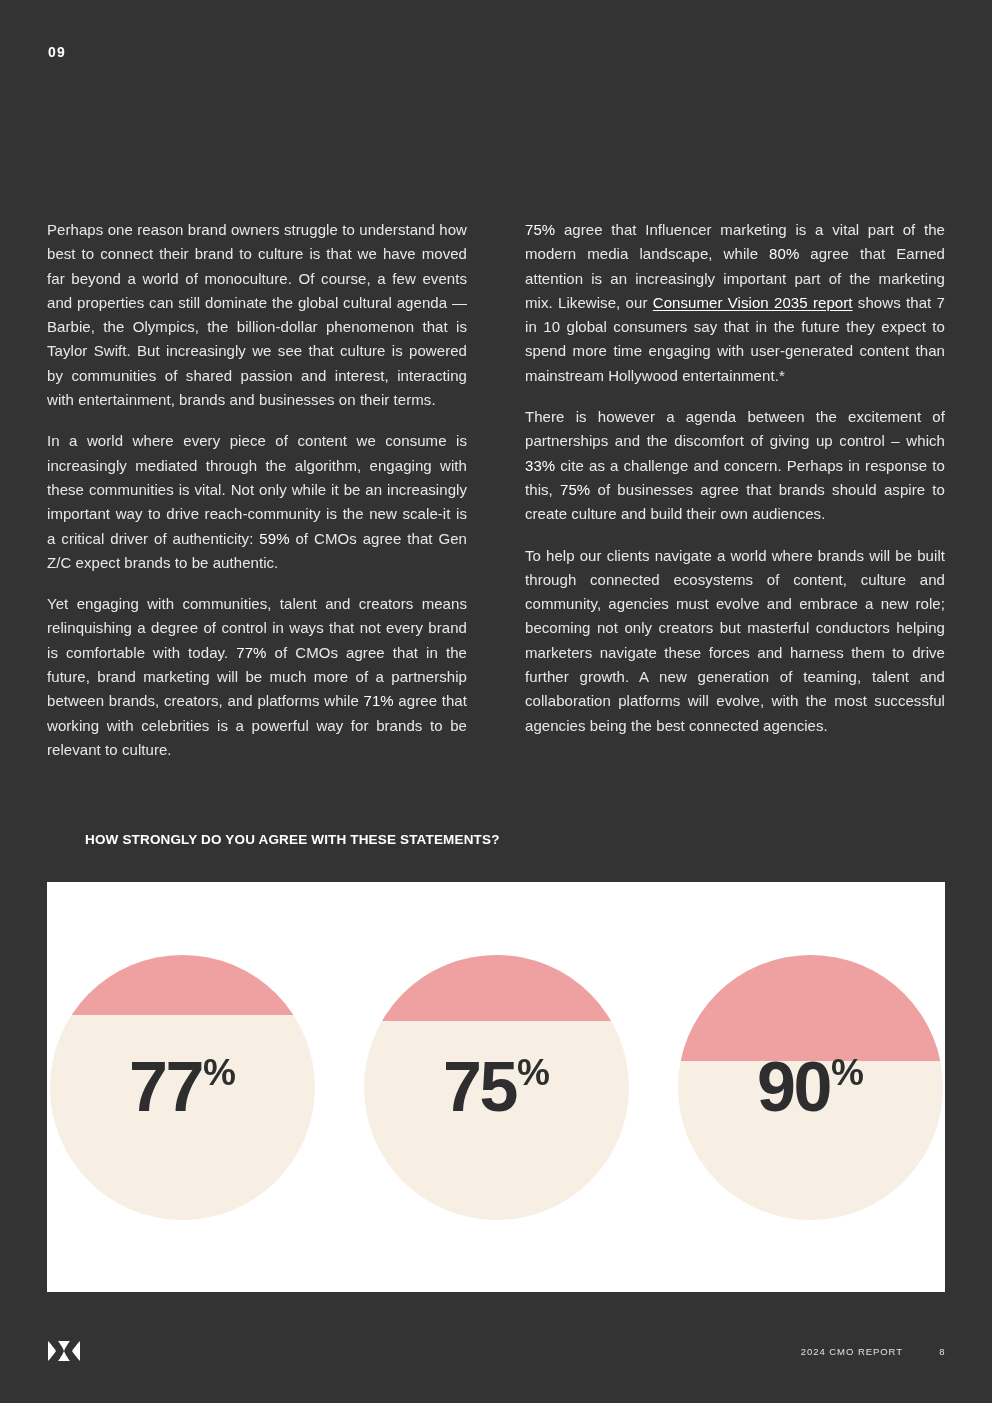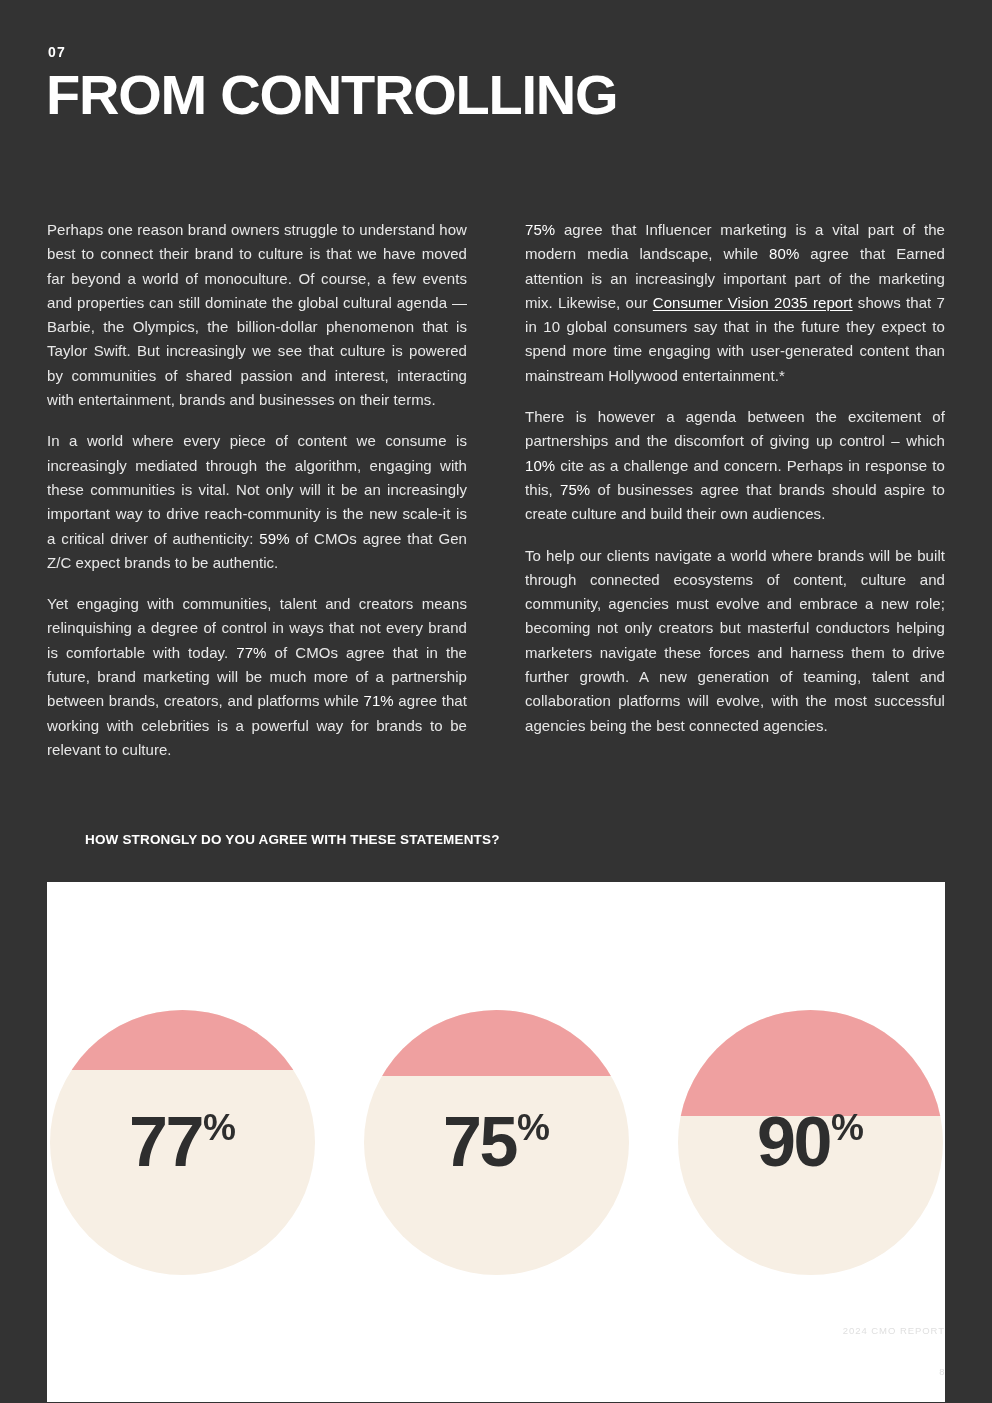--- a/index.html
+++ b/index.html
@@ -90,21 +90,21 @@
     color: #ffffff;
     text-transform: uppercase;
     padding-left: 28px;
   }
 
   .chart-card {
     position: absolute;
     left: 47px;
     top: 882px;
     width: 898px;
-    height: 520px;
+    height: 410px;
     background: #ffffff;
   }
 
   .circles {
     position: absolute;
     left: 0;
     top: 0;
     width: 100%;
     height: 100%;
     display: flex;
@@ -169,21 +169,20 @@
   .footer-logo {
     width: 34px;
     height: 22px;
     display: block;
   }
 
   .footer-right {
     display: flex;
     align-items: flex-end;
     gap: 30px;
-    flex-direction: column;
   }
   .footer-label {
     font-size: 9.5px;
     font-weight: 500;
     letter-spacing: 0.1em;
     color: #e0e0e0;
     text-transform: uppercase;
   }
   .footer-pagenum {
     font-size: 9.5px;
@@ -192,46 +191,45 @@
     color: #e0e0e0;
     min-width: 12px;
     text-align: right;
   }
 </style>
 </head>
 <body>
 
 <div class="page">
 
-  <div class="section-number">07</div>
+  <div class="section-number">09</div>
 
   <h1 class="page-title">
-    <span class="title-line">FROM CONTROLLING</span>
   </h1>
 
   <div class="columns">
 
     <div class="column">
       <p>
         <span>Perhaps one reason brand owners struggle to understand how best to connect their brand to culture is that we have moved far beyond a world of monoculture. Of course, a few events and properties can still dominate the global cultural agenda — Barbie, the Olympics, the billion-dollar phenomenon that is Taylor Swift. But increasingly we see that culture is powered by communities of shared passion and interest, interacting with entertainment, brands and businesses on their terms.</span>
       </p>
       <p>
-        <span>In a world where every piece of content we consume is increasingly mediated through the algorithm, engaging with these communities is vital. Not only will it be an increasingly important way to drive reach-community is the new scale-it is a critical driver of authenticity: </span><b>59%</b><span> of CMOs agree that Gen Z/C expect brands to be authentic.</span>
+        <span>In a world where every piece of content we consume is increasingly mediated through the algorithm, engaging with these communities is vital. Not only while it be an increasingly important way to drive reach-community is the new scale-it is a critical driver of authenticity: </span><b>59%</b><span> of CMOs agree that Gen Z/C expect brands to be authentic.</span>
       </p>
       <p>
         <span>Yet engaging with communities, talent and creators means relinquishing a degree of control in ways that not every brand is comfortable with today. </span><b>77%</b><span> of CMOs agree that in the future, brand marketing will be much more of a partnership between brands, creators, and platforms while </span><b>71%</b><span> agree that working with celebrities is a powerful way for brands to be relevant to culture.</span>
       </p>
     </div>
 
     <div class="column">
       <p>
         <b>75%</b><span> agree that Influencer marketing is a vital part of the modern media landscape, while </span><b>80%</b><span> agree that Earned attention is an increasingly important part of the marketing mix. Likewise, our </span><a class="link" href="#">Consumer Vision 2035 report</a><span> shows that 7 in 10 global consumers say that in the future they expect to spend more time engaging with user-generated content than mainstream Hollywood entertainment.*</span>
       </p>
       <p>
-        <span>There is however a agenda between the excitement of partnerships and the discomfort of giving up control – which </span><b>10%</b><span> cite as a challenge and concern. Perhaps in response to this, </span><b>75%</b><span> of businesses agree that brands should aspire to create culture and build their own audiences.</span>
+        <span>There is however a agenda between the excitement of partnerships and the discomfort of giving up control – which </span><b>33%</b><span> cite as a challenge and concern. Perhaps in response to this, </span><b>75%</b><span> of businesses agree that brands should aspire to create culture and build their own audiences.</span>
       </p>
       <p>
         <span>To help our clients navigate a world where brands will be built through connected ecosystems of content, culture and community, agencies must evolve and embrace a new role; becoming not only creators but masterful conductors helping marketers navigate these forces and harness them to drive further growth. A new generation of teaming, talent and collaboration platforms will evolve, with the most successful agencies being the best connected agencies.</span>
       </p>
     </div>
 
   </div>
 
   <div class="chart-heading">HOW STRONGLY DO YOU AGREE WITH THESE STATEMENTS?</div>
 

